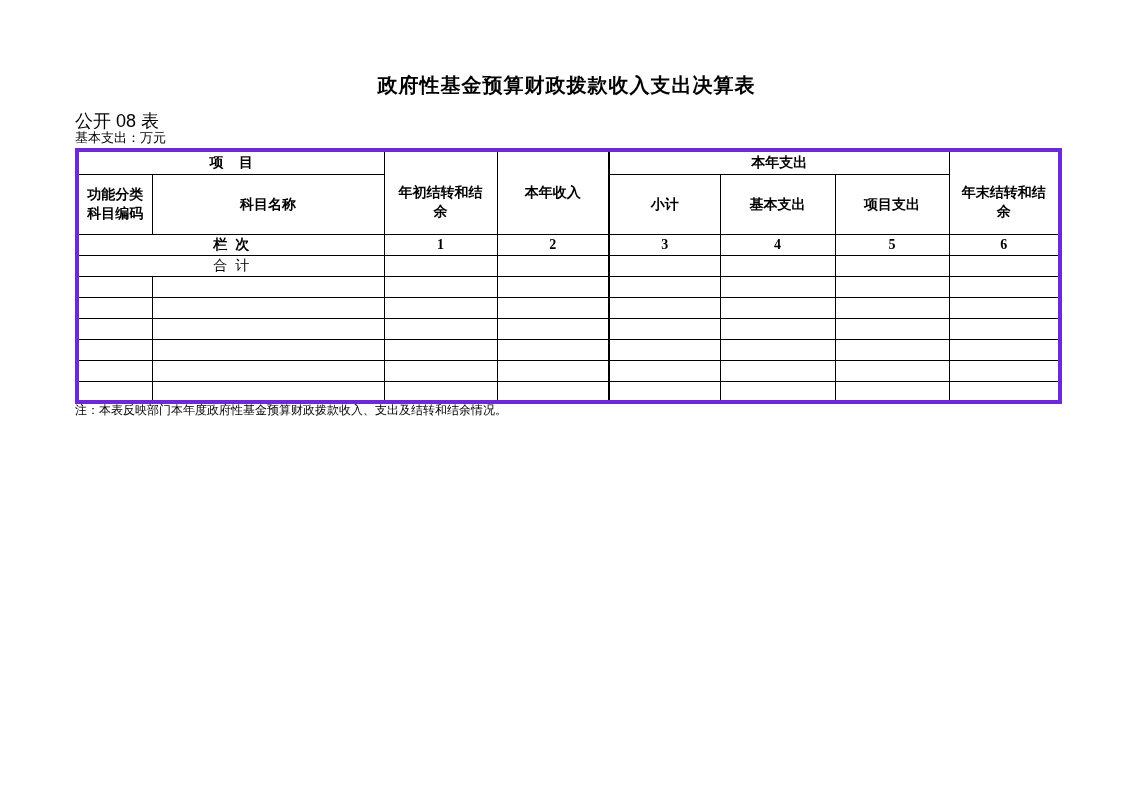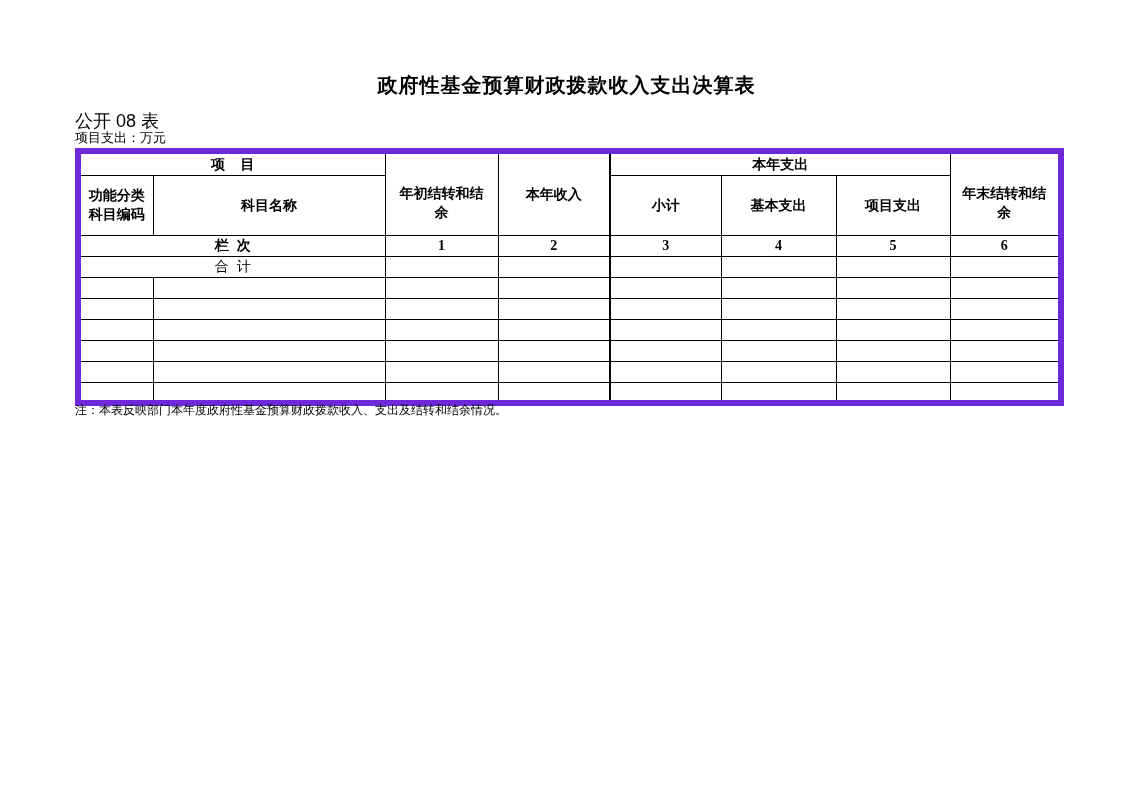--- a/index.html
+++ b/index.html
@@ -48,21 +48,21 @@
     line-height: 16px;
     white-space: pre;
   }
   table.budget {
     position: absolute;
     left: 75px;
     top: 148px;
     width: 983px;
     table-layout: fixed;
     border-collapse: collapse;
-    border: 6px solid #6d28d9;
+    border: 4px solid #6d28d9;
   }
   table.budget th, table.budget td {
     border: 1px solid #000000;
     padding: 0;
     margin: 0;
     text-align: center;
     vertical-align: middle;
     font-size: 14px;
     line-height: 19px;
     overflow: hidden;
@@ -96,21 +96,21 @@
   }
 </style>
 </head>
 <body>
 
 <div class="page-title">政府性基金预算财政拨款收入支出决算表</div>
 
 <div class="meta-code">公开 08 表</div>
 
 <div class="meta-row">
-  <span>项目支出：万元</span>
+  <span>基本支出：万元</span>
 </div>
 
 <table class="budget">
   <colgroup>
     <col style="width:75px">
     <col style="width:232px">
     <col style="width:113px">
     <col style="width:112px">
     <col style="width:111px">
     <col style="width:115px">

